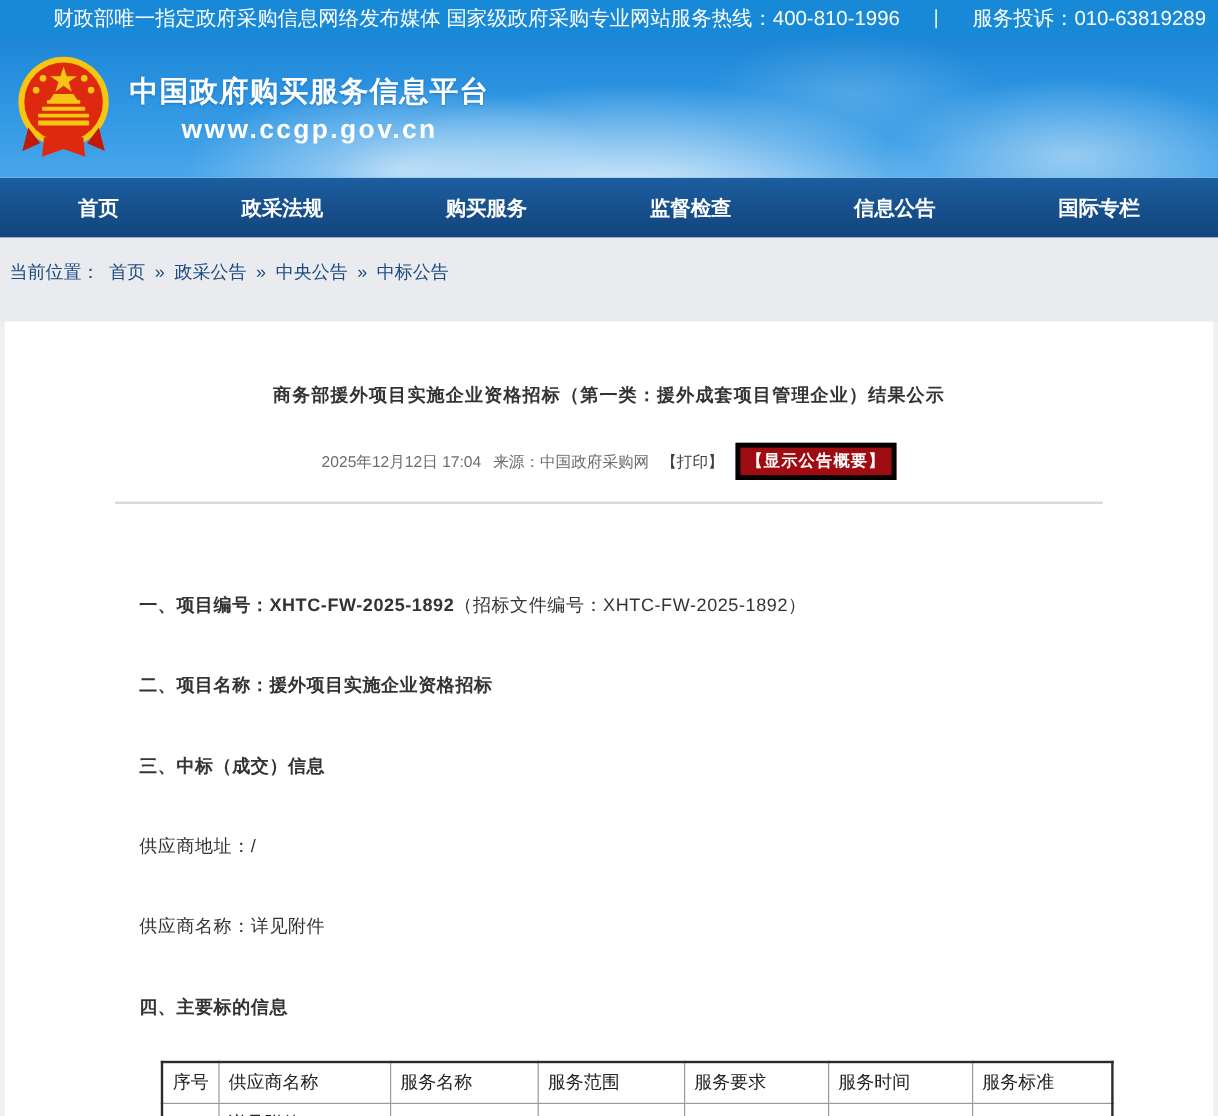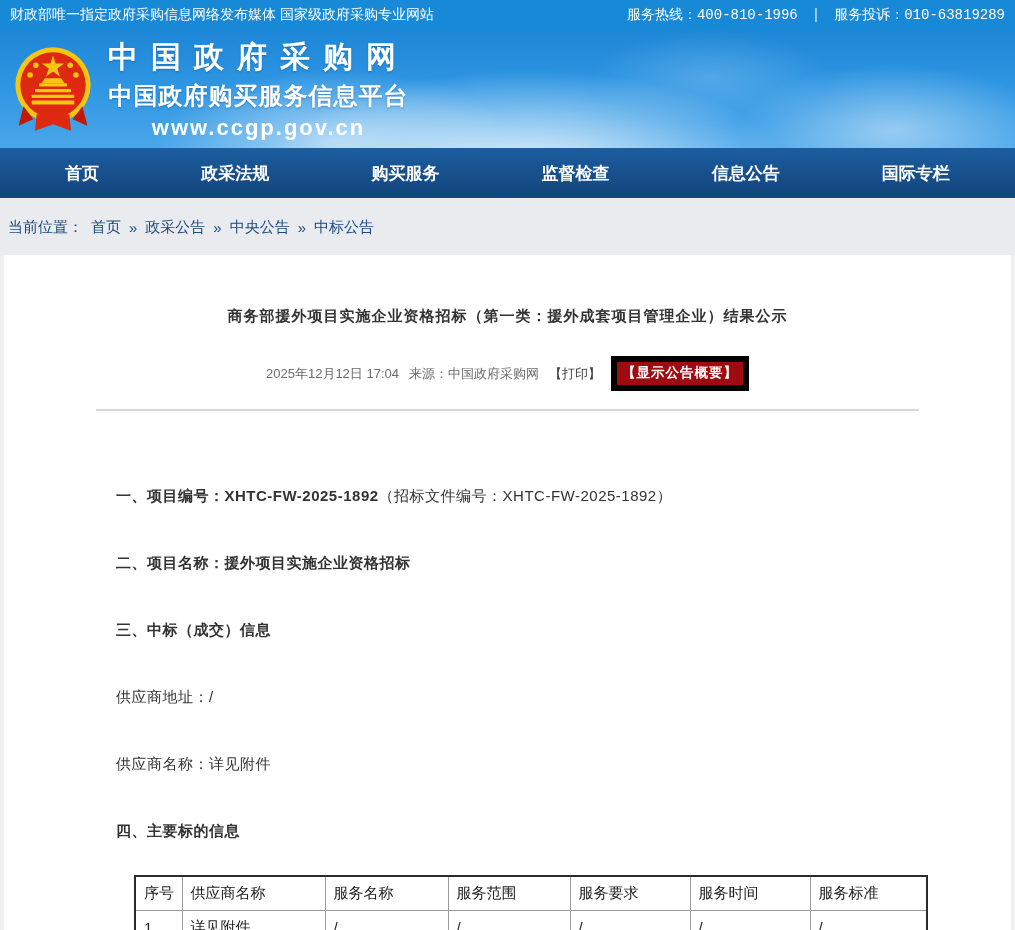--- a/index.html
+++ b/index.html
@@ -5,24 +5,24 @@
   * { margin:0; padding:0; box-sizing:border-box; }
   html,body { width:1015px; }
   body {
     font-family:"Liberation Sans","DejaVu Sans",sans-serif;
     background:#f0f0f0;
     color:#333;
   }
   
   .topbar {
     height:30px; background:#1789d6; color:#fff;
-    display:flex; align-items:center; justify-content:space-between;
-    padding:0 10px; font-size:14px;
-  }
-  .topbar .right { display:flex; align-items:center; gap:14px;font-family:Liberation Mono, monospace; }
+    display:flex; align-items:center; justify-content:flex-end;
+    padding:0 10px; font-size:17px;
+  }
+  .topbar .right { display:flex; align-items:center; gap:28px; }
   .topbar .sep { opacity:.9; }
   
   .header {
     height:118px; position:relative; overflow:hidden;
     background:
       radial-gradient(ellipse 420px 160px at 52% 118%, rgba(255,255,255,.85), rgba(255,255,255,0) 62%),
       radial-gradient(ellipse 300px 120px at 33% 95%, rgba(255,255,255,.55), rgba(255,255,255,0) 60%),
       radial-gradient(ellipse 260px 110px at 88% 85%, rgba(255,255,255,.45), rgba(255,255,255,0) 60%),
       radial-gradient(ellipse 200px 80px at 70% 40%, rgba(255,255,255,.18), rgba(255,255,255,0) 60%),
       linear-gradient(180deg,#1d86d6 0%, #2d95e2 45%, #49a6ea 100%);
@@ -44,40 +44,40 @@
   .nav {
     height:50px; background:linear-gradient(180deg,#1c5ea0 0%, #174f8b 55%, #12467d 100%);
     display:flex; align-items:center; justify-content:space-around;
     padding:0 14px;
   }
   .nav-item {
     color:#fff; font-size:17px; font-weight:bold; cursor:pointer;
     padding:6px 10px; white-space:nowrap;
   }
   
-  .crumbbar { height:57px; background:#e9ebee; padding:20px 0 0 8px; }
+  .crumbbar { height:70px; background:#e9ebee; padding:20px 0 0 8px; }
   .crumb { font-size:15px; color:#1a4a80; display:flex; gap:8px; align-items:center; }
   .crumb a { color:#1a4a80; text-decoration:none; cursor:pointer; }
   
   .panel {
     background:#fff; margin:0 4px; min-height:675px;
     padding:52px 0 0 0;
   }
   .article-title {
     text-align:center; font-size:15px; font-weight:bold; color:#333;
     padding:0 30px; letter-spacing:1px;
   }
   .meta {
     text-align:right; margin-top:30px; font-size:13px; color:#6b6b6b;
     display:flex; justify-content:center; align-items:center; gap:10px;
   }
   .meta .print { color:#404040; cursor:pointer; }
   .meta .summary-btn {
     background:#9e0b10; color:#fff; padding:2px 5px 3px; font-size:13.5px;
-    font-weight:bold; border:6px solid #000000; cursor:pointer; letter-spacing:1px;
+    font-weight:bold; border:4px solid #000000; cursor:pointer; letter-spacing:1px;
   }
   .rule { border:none; border-top:2px solid #d9d9d9; margin:18px 92px 0 92px; }
   .article-body { padding:28px 90px 0 112px; font-size:15px; }
   .article-body p { margin-bottom:34px; line-height:21px; letter-spacing:.5px;margin-top:46px; }
   .article-body .b { font-weight:bold; }
   
   .result-table {
     border-collapse:collapse; margin:3px 0 0 18px;
     border:2px solid #2b2b2b; table-layout:fixed; width:792px;
     font-size:15px; color:#222;
@@ -117,21 +117,20 @@
         <circle cx="22" cy="38" r="3.4"></circle>
         <circle cx="78" cy="38" r="3.4"></circle>
         <rect x="24" y="62" width="52" height="4" rx="1"></rect>
         <rect x="28" y="55" width="44" height="4" rx="1"></rect>
         <rect x="33" y="48" width="34" height="4" rx="1"></rect>
         <path d="M36 48 L40 42 L60 42 L64 48 Z"></path>
         <rect x="24" y="69" width="52" height="5" rx="1"></rect>
       </g>
     </svg>
     <div class="site-text">
-      <div class="site-name">中国政府采购网</div>
       <div class="site-sub">中国政府购买服务信息平台</div>
       <div class="site-url">www.ccgp.gov.cn</div>
     </div>
   </div>
 </div>
 
 <div class="nav">
   <div class="nav-item">首页</div>
   <div class="nav-item">政采法规</div>
   <div class="nav-item">购买服务</div>

